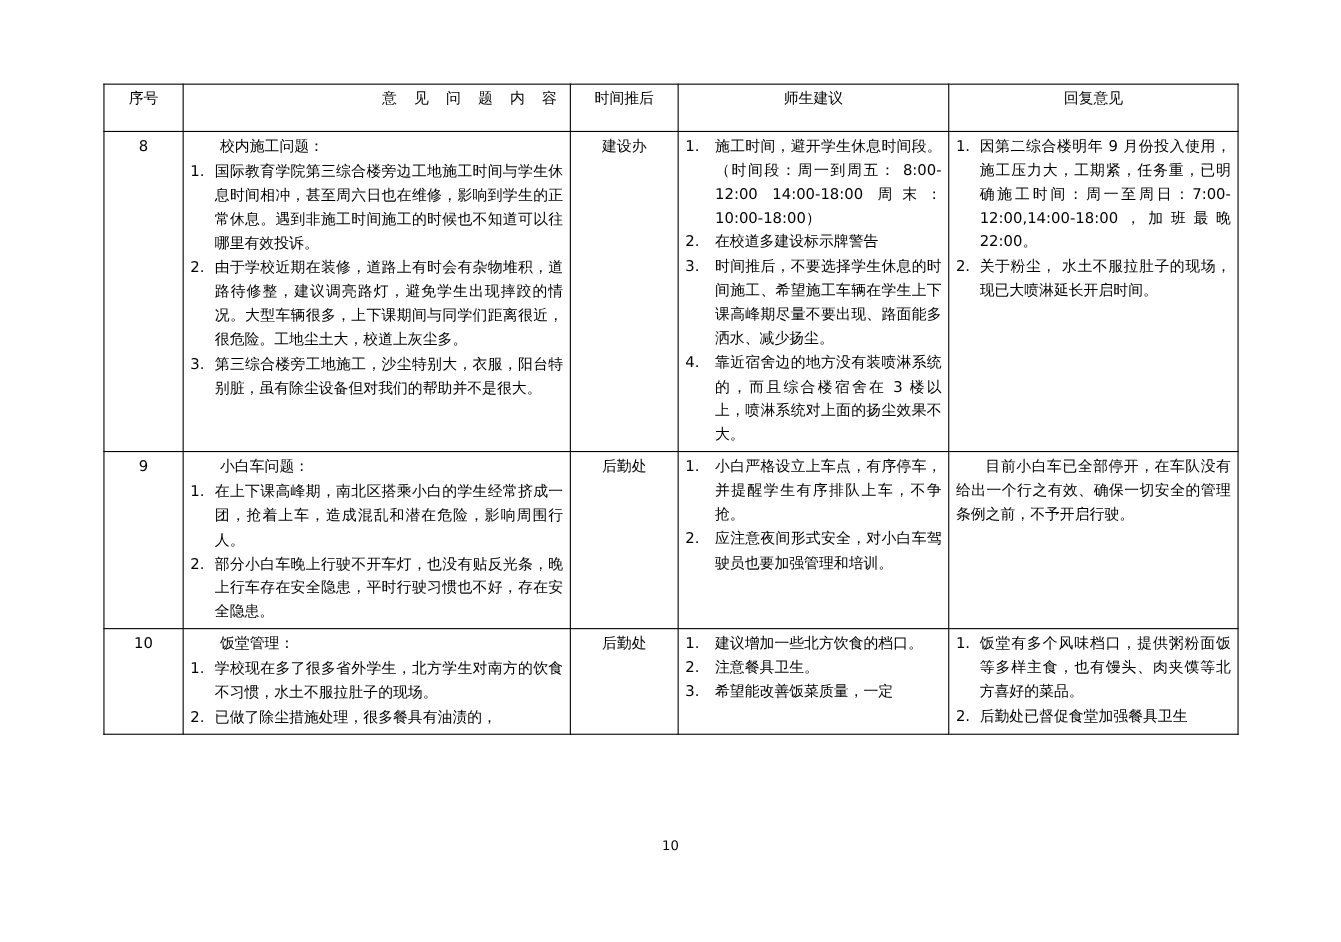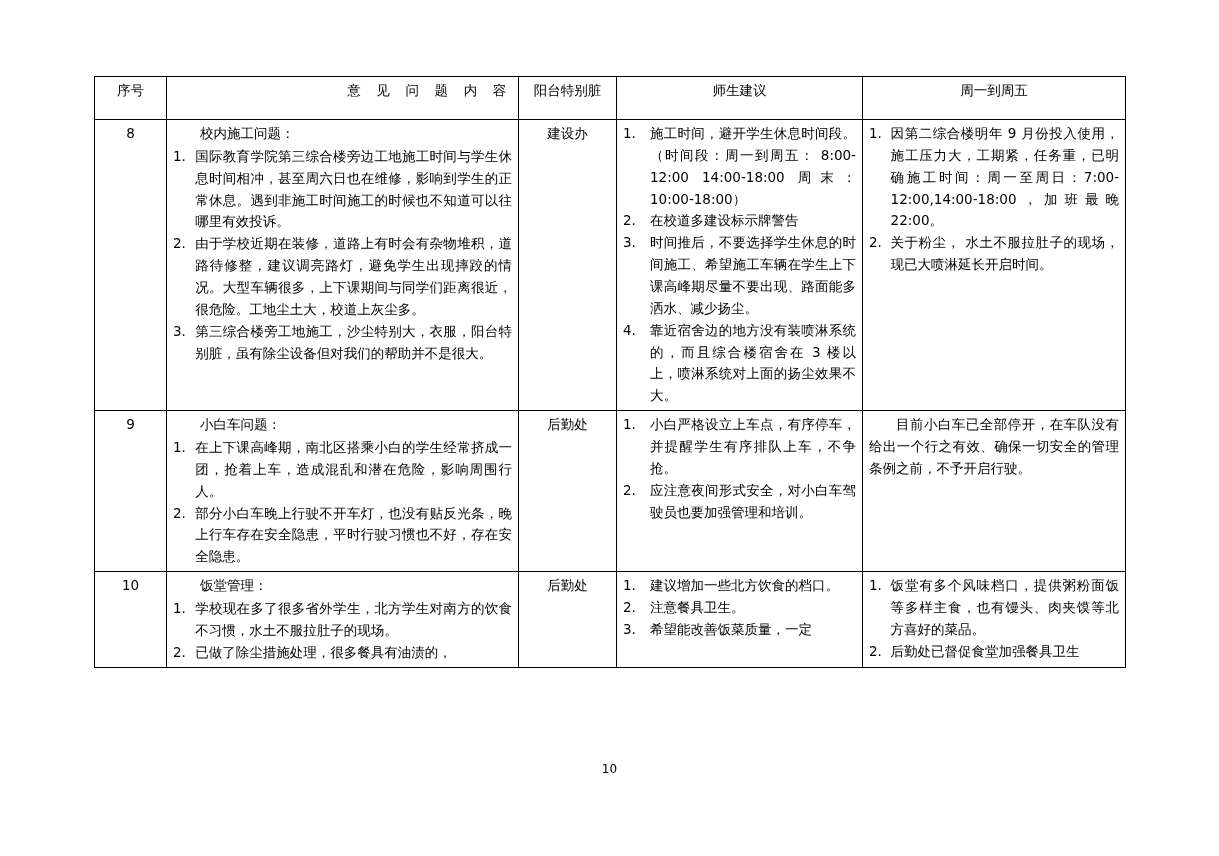--- a/index.html
+++ b/index.html
@@ -124,23 +124,23 @@
       <col class="c-seq">
       <col class="c-content">
       <col class="c-dept">
       <col class="c-suggest">
       <col class="c-reply">
     </colgroup>
     <thead>
       <tr>
         <td>序号</td>
         <td class="hdr-spaced">意 见 问 题 内 容</td>
-        <td>阳台特别脏</td>
+        <td>时间推后</td>
         <td>师生建议</td>
-        <td>周一到周五</td>
+        <td>回复意见</td>
       </tr>
     </thead>
     <tbody>
 
 
       <tr>
         <td class="cell-seq">8</td>
         <td>
           <p class="sec-title">校内施工问题：</p>
           <ol class="numlist">

